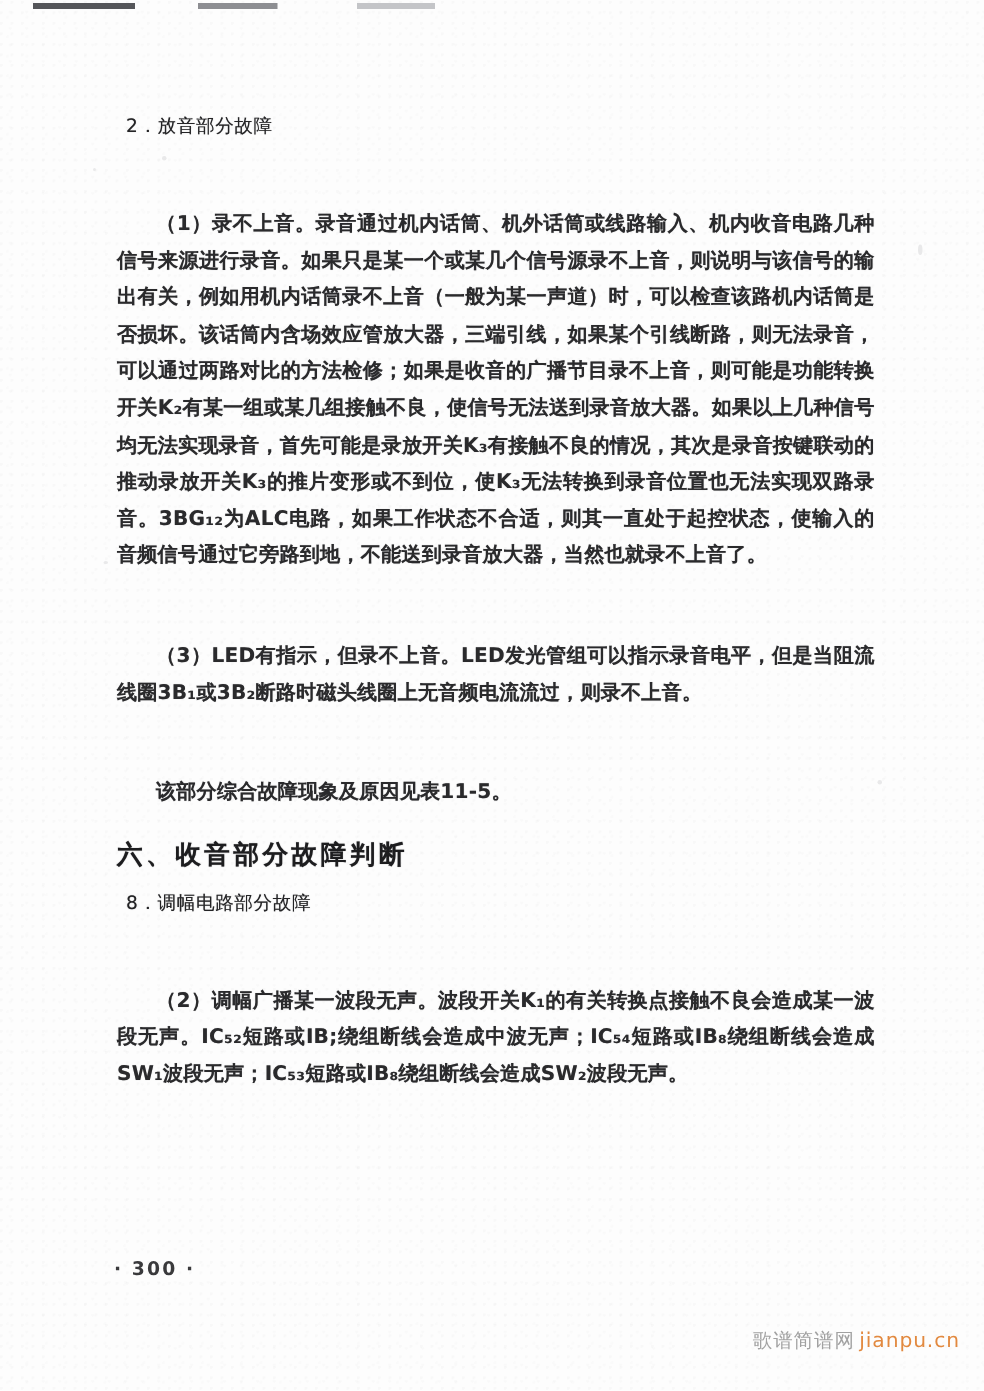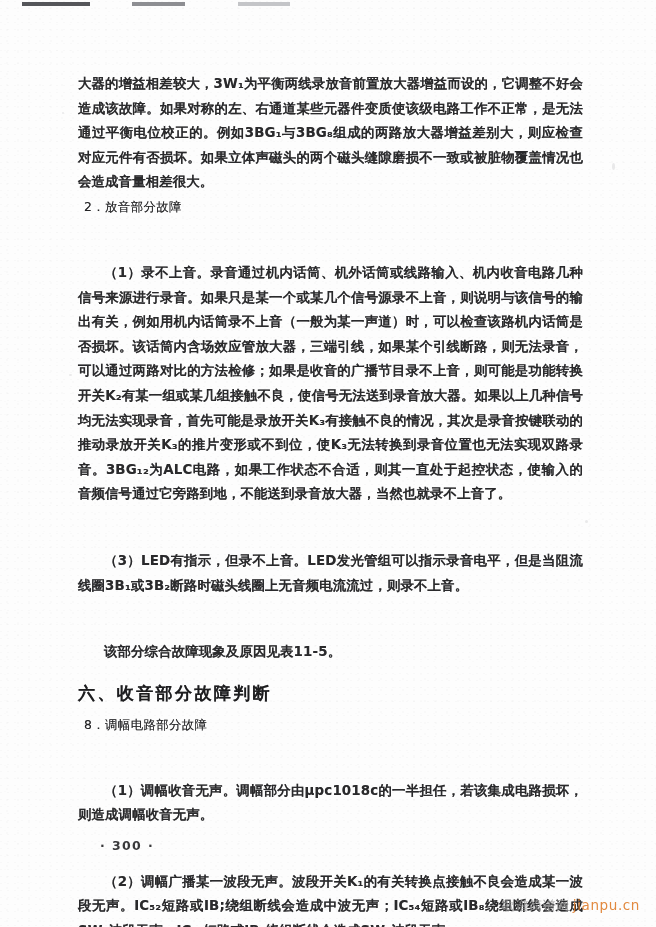--- a/index.html
+++ b/index.html
@@ -79,32 +79,32 @@
     font-size: 17px;
     font-weight: 700;
     color: #1d1d1f;
     letter-spacing: 2.4px;
     line-height: 28px;
     text-shadow: 0 0 0.6px rgba(29,29,31,0.6);
   }
 
   .page-number {
     position: absolute;
-    left: 100px;
+    left: 76px;
     top: 838px;
     font-size: 12.5px;
     font-weight: 700;
     color: #3a3a3c;
     letter-spacing: 1.4px;
   }
 
   .watermark {
     position: absolute;
     right: 16px;
-    bottom: 12px;
+    bottom: 24px;
     font-size: 13px;
     letter-spacing: 0.6px;
     white-space: nowrap;
     opacity: 0.92;
   }
   .watermark .wm-cn { color: #9a9a9a; }
   .watermark .wm-url {
     color: #e08030;
     font-family: "DejaVu Sans", sans-serif;
     font-size: 13.5px;
@@ -129,37 +129,35 @@
   </div>
 
   <div class="edge-fleck" style="left:108px; top:104px; width:3px; height:3px;"></div>
   <div class="edge-fleck" style="left:62px; top:112px; width:2px; height:2px;"></div>
   <div class="edge-fleck" style="left:69px; top:374px; width:3px; height:2px;"></div>
   <div class="edge-fleck" style="left:612px; top:163px; width:3px; height:7px;"></div>
   <div class="edge-fleck" style="left:585px; top:520px; width:3px; height:3px;"></div>
 
   <div class="content">
 
-    <p class="para">大器的增益相差较大，3W₁为平衡两线录放音前置放大器增益而设的，它调整不好会造成该故障。如果对称的左、右通道某些元器件变质使该级电路工作不正常，是无法通过平衡电位校正的。例如3BG₁与3BG₈组成的两路放大器增益差别大，则应检查对应元件有否损坏。如果立体声磁头的两个磁头缝隙磨损不一致或被脏物覆盖情况也会造成音量相差很大。</p>
 
     <p class="sub-head">2．放音部分故障</p>
 
     <p class="para indent">（1）录不上音。录音通过机内话筒、机外话筒或线路输入、机内收音电路几种信号来源进行录音。如果只是某一个或某几个信号源录不上音，则说明与该信号的输出有关，例如用机内话筒录不上音（一般为某一声道）时，可以检查该路机内话筒是否损坏。该话筒内含场效应管放大器，三端引线，如果某个引线断路，则无法录音，可以通过两路对比的方法检修；如果是收音的广播节目录不上音，则可能是功能转换开关K₂有某一组或某几组接触不良，使信号无法送到录音放大器。如果以上几种信号均无法实现录音，首先可能是录放开关K₃有接触不良的情况，其次是录音按键联动的推动录放开关K₃的推片变形或不到位，使K₃无法转换到录音位置也无法实现双路录音。3BG₁₂为ALC电路，如果工作状态不合适，则其一直处于起控状态，使输入的音频信号通过它旁路到地，不能送到录音放大器，当然也就录不上音了。</p>
 
 
     <p class="para indent">（3）LED有指示，但录不上音。LED发光管组可以指示录音电平，但是当阻流线圈3B₁或3B₂断路时磁头线圈上无音频电流流过，则录不上音。</p>
 
 
     <p class="para indent">该部分综合故障现象及原因见表11-5。</p>
 
     <h2 class="section-title">六、收音部分故障判断</h2>
 
     <p class="sub-head">8．调幅电路部分故障</p>
 
-    <p class="para indent">（1）调幅收音无声。调幅部分由μpc1018c的一半担任，若该集成电路损坏，则造成调幅收音无声。</p>
 
     <p class="para indent">（2）调幅广播某一波段无声。波段开关K₁的有关转换点接触不良会造成某一波段无声。IC₅₂短路或IB;绕组断线会造成中波无声；IC₅₄短路或IB₈绕组断线会造成SW₁波段无声；IC₅₃短路或IB₈绕组断线会造成SW₂波段无声。</p>
 
   </div>
 
   <div class="page-number">· 300 ·</div>
 
   <div class="watermark">
     <span class="wm-cn">歌谱简谱网</span><span class="wm-url">jianpu.cn</span>
   </div>

